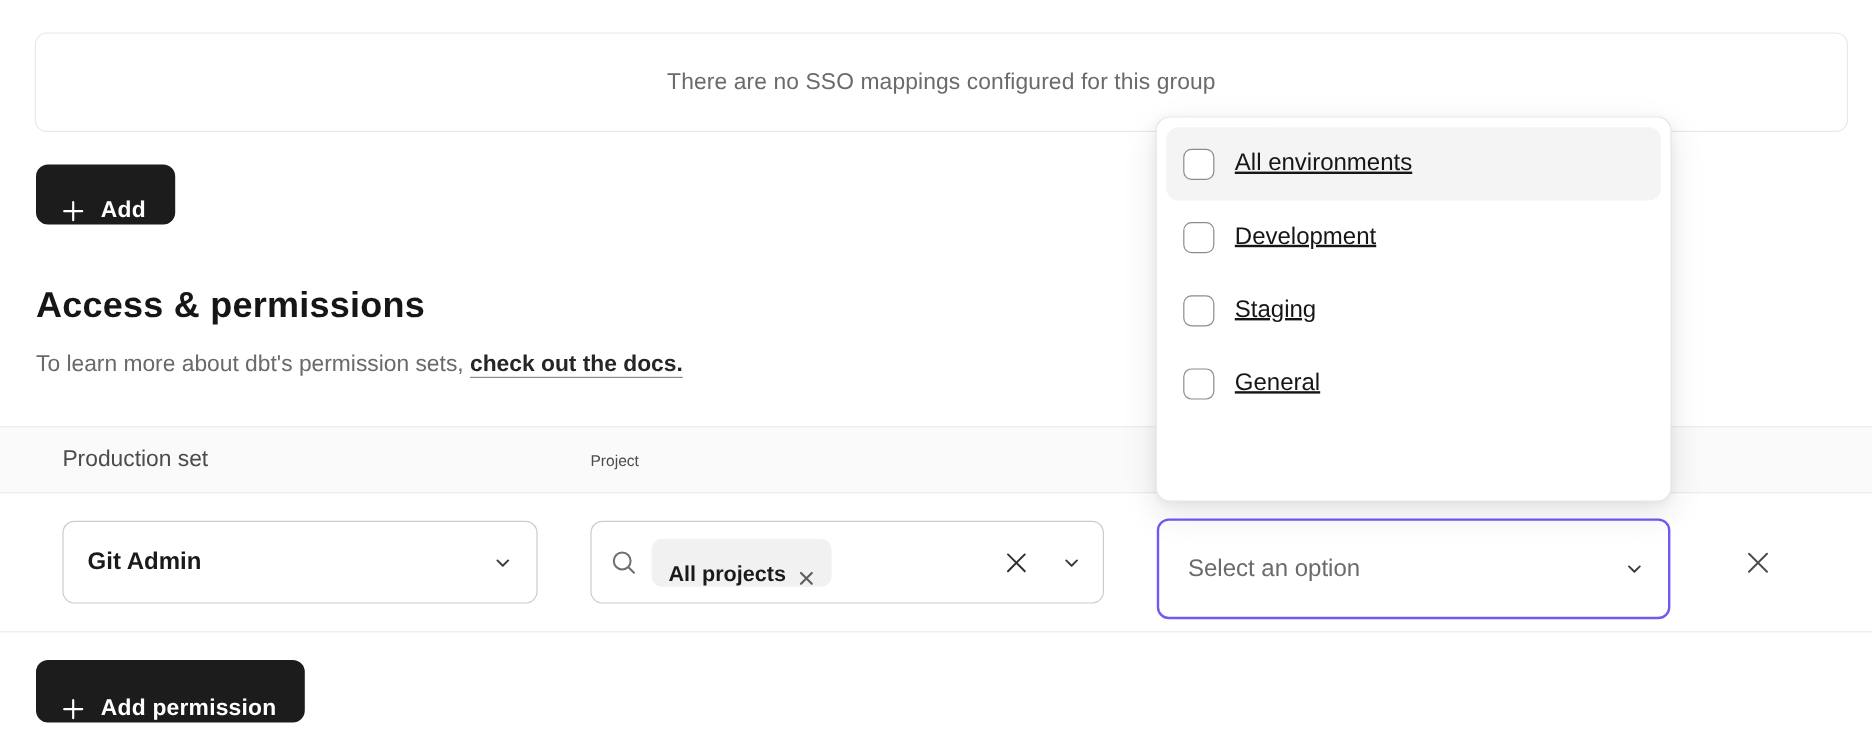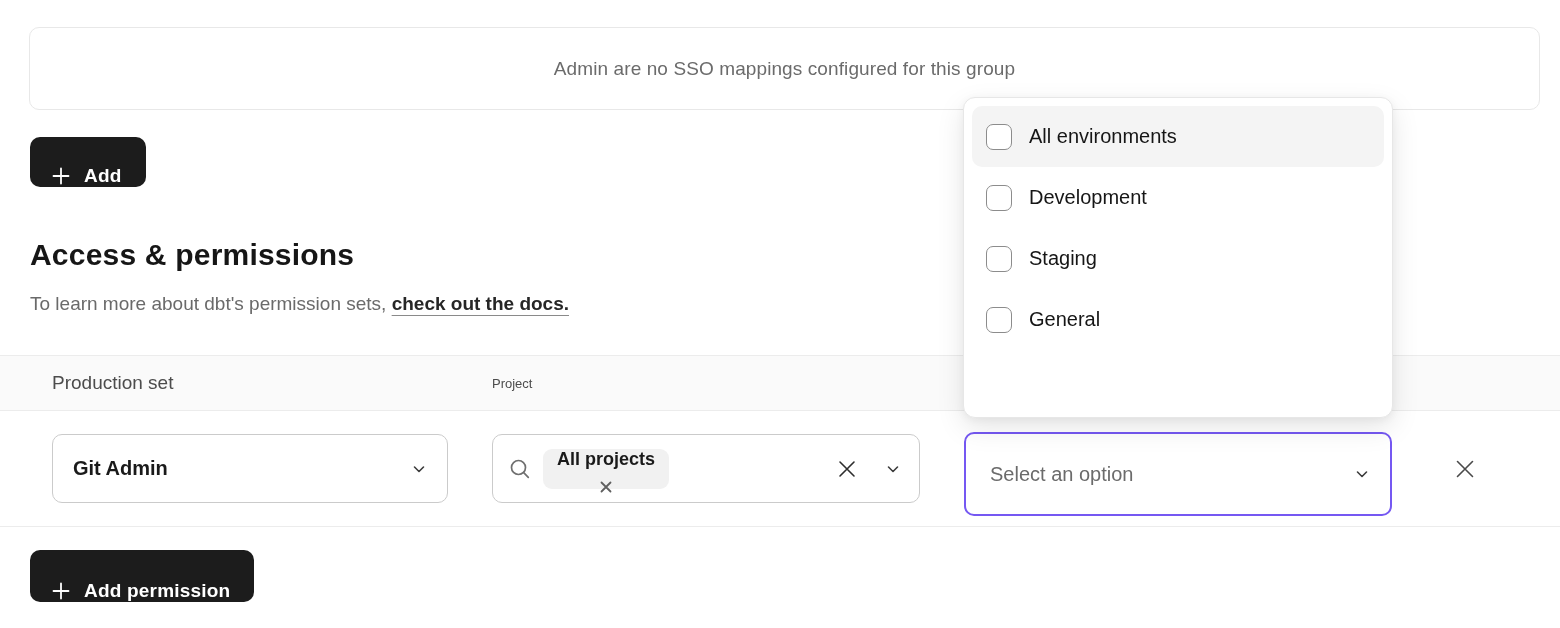--- a/index.html
+++ b/index.html
@@ -60,22 +60,22 @@
   .field {
     position: absolute; top: 434px; height: 69px;
     background: #ffffff; border: 1px solid #cbcbcb; border-radius: 10px;
     display: flex; align-items: center; cursor: pointer;
   }
   .field-permission { left: 52px; width: 396px; padding: 0 18px 0 20px; }
   .field-permission .val { font-size: 20px; font-weight: 600; color: #1a1a1a; flex: 1; }
 
   .field-project { left: 492px; width: 428px; padding: 0 16px 0 14px; gap: 10px; }
   .chip {
-    display: inline-flex; align-items: center; gap: 10px;
-    background: #f1f1f1; border-radius: 9px; height: 40px; padding: 0 14px; flex-direction: column;
+    display: inline-flex; align-items: flex-end; gap: 10px;
+    background: #f1f1f1; border-radius: 9px; height: 40px; padding: 0 14px;
   }
   .chip .chip-lbl { font-size: 18px; font-weight: 600; color: #1a1a1a; }
   .field-project .spacer { flex: 1; }
 
   .field-environment {
     left: 964px; width: 428px; top: 432px; height: 84px;
     border: 2px solid #7558f2; padding: 0 18px 0 24px;
     box-shadow: 0 0 0 0 rgba(117,88,242,0.0);
   }
   .field-environment .placeholder { font-size: 20px; color: #6b6b6b; flex: 1; }
@@ -88,38 +88,38 @@
 
   
   .dropdown-panel {
     position: absolute; left: 963px; top: 97px; width: 430px; height: 321px;
     background: #ffffff; border: 1px solid #e7e7e7; border-radius: 12px;
     box-shadow: 0 10px 28px rgba(0,0,0,0.10), 0 2px 8px rgba(0,0,0,0.05);
     padding: 8px; z-index: 10;
   }
   .dd-item {
     height: 61px; display: flex; align-items: center; gap: 17px;
-    padding: 0 14px; border-radius: 10px; cursor: pointer;
+    padding: 0 14px; border-radius: 10px; cursor: pointer; text-decoration: underline;
   }
   .dd-item.highlighted { background: #f4f4f4; }
   .dd-item .label { font-size: 20px; color: #161616; }
   .checkbox {
     width: 26px; height: 26px; flex: 0 0 26px;
     border: 1.6px solid #8c8c8c; border-radius: 7px; background: #ffffff;
   }
 
   svg { display: block; }
 </style>
 </head>
 <body>
 
 <div class="page">
 
   <div class="sso-box">
-    <span>Admin are no SSO mappings configured for this group</span>
+    <span>There are no SSO mappings configured for this group</span>
   </div>
 
   <button class="btn-dark btn-add">
     <span>
       <svg width="22" height="22" viewBox="0 0 22 22">
           <path d="M11 3.5v15M3.5 11h15" stroke="#ffffff" stroke-width="1.8" stroke-linecap="round" fill="none"></path>
         </svg>
     </span>
     <span class="lbl">Add</span>
   </button>

